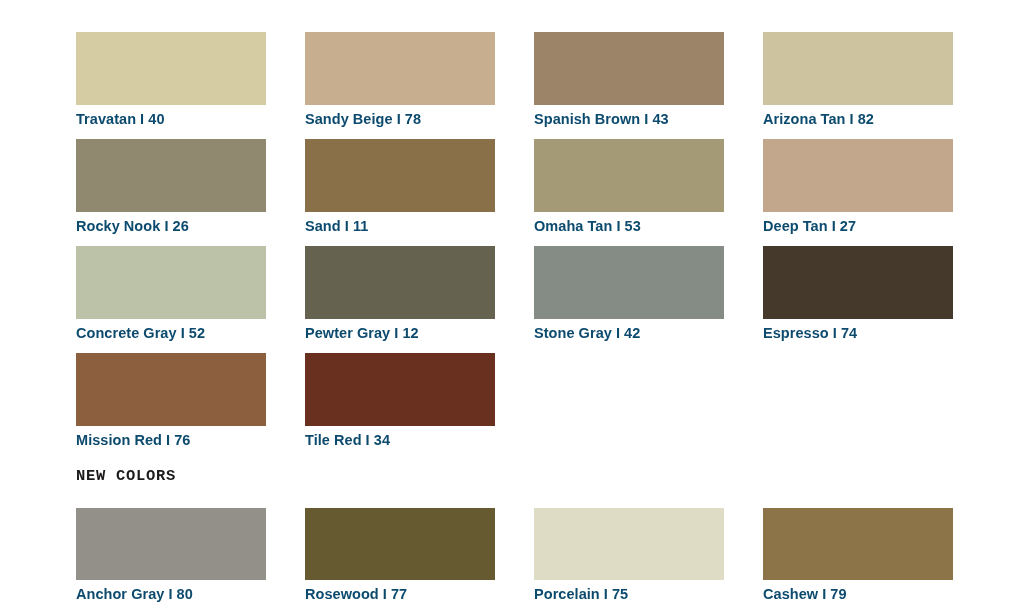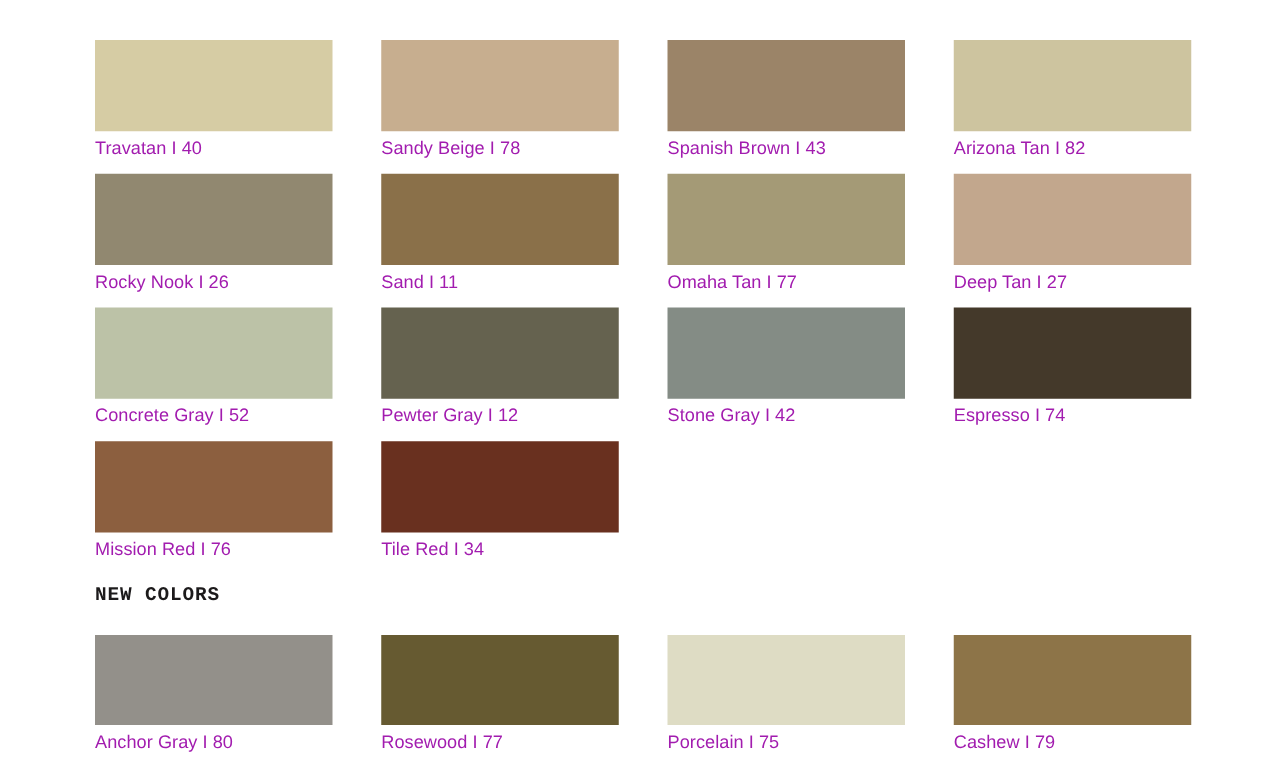--- a/index.html
+++ b/index.html
@@ -52,22 +52,23 @@
   }
   #grid-new .swatch-chip {
     height: 72px;
   }
   .swatch-label {
     display: block;
     margin-top: 5px;
     font-size: 14.5px;
     line-height: 18px;
     letter-spacing: 0.05px;
-    color: #a21caf;
+    color: #0c4a6e;
     white-space: nowrap;
+    font-weight: bold;
   }
 
   
   .section-heading {
     position: absolute;
     left: 76px;
     top: 467px;
     font-size: 15.5px;
     font-weight: bold;
     letter-spacing: 0.7px;
@@ -101,21 +102,21 @@
       <div class="swatch-cell">
         <span class="swatch-chip" style="background: rgb(145, 136, 112);"></span>
         <span class="swatch-label">Rocky Nook I 26</span>
       </div>
       <div class="swatch-cell">
         <span class="swatch-chip" style="background: rgb(138, 112, 73);"></span>
         <span class="swatch-label">Sand I 11</span>
       </div>
       <div class="swatch-cell">
         <span class="swatch-chip" style="background: rgb(164, 154, 118);"></span>
-        <span class="swatch-label">Omaha Tan I 77</span>
+        <span class="swatch-label">Omaha Tan I 53</span>
       </div>
       <div class="swatch-cell">
         <span class="swatch-chip" style="background: rgb(194, 167, 141);"></span>
         <span class="swatch-label">Deep Tan I 27</span>
       </div>
       <div class="swatch-cell">
         <span class="swatch-chip" style="background: rgb(188, 194, 167);"></span>
         <span class="swatch-label">Concrete Gray I 52</span>
       </div>
       <div class="swatch-cell">

